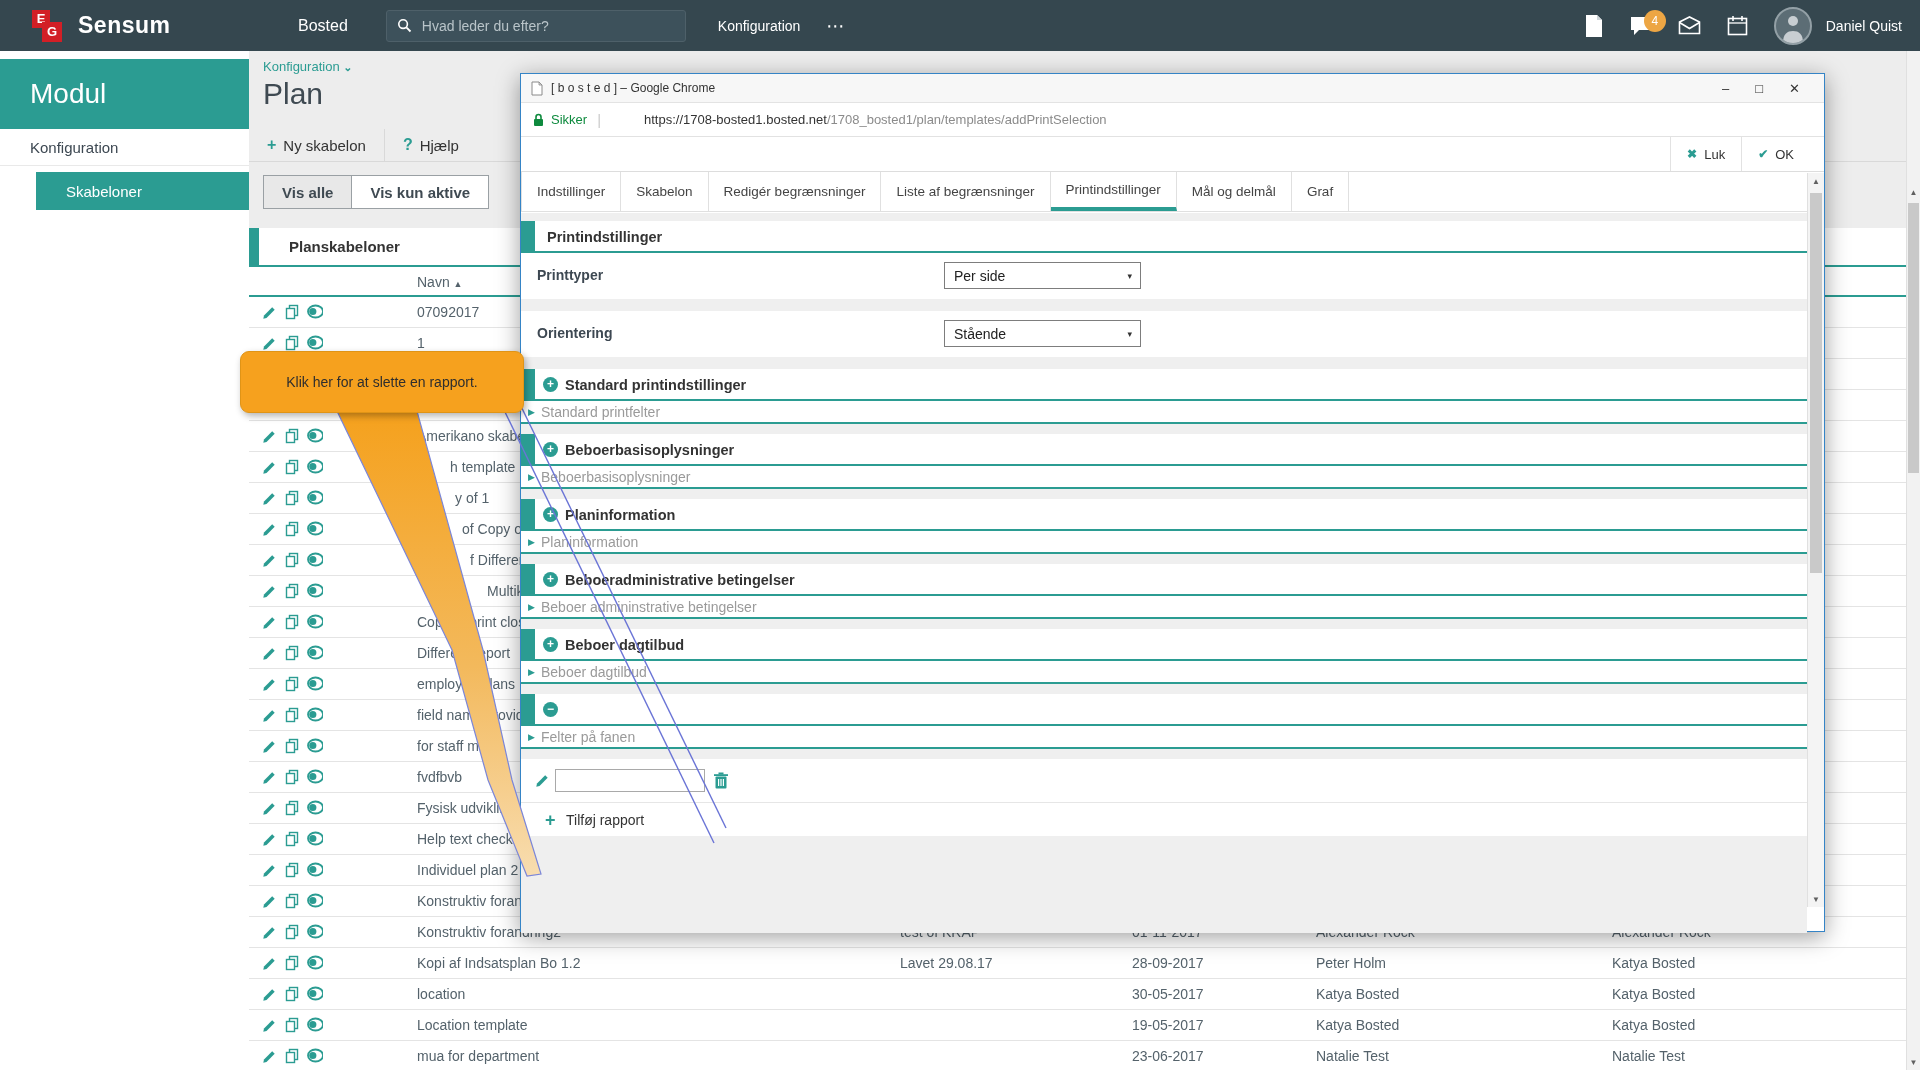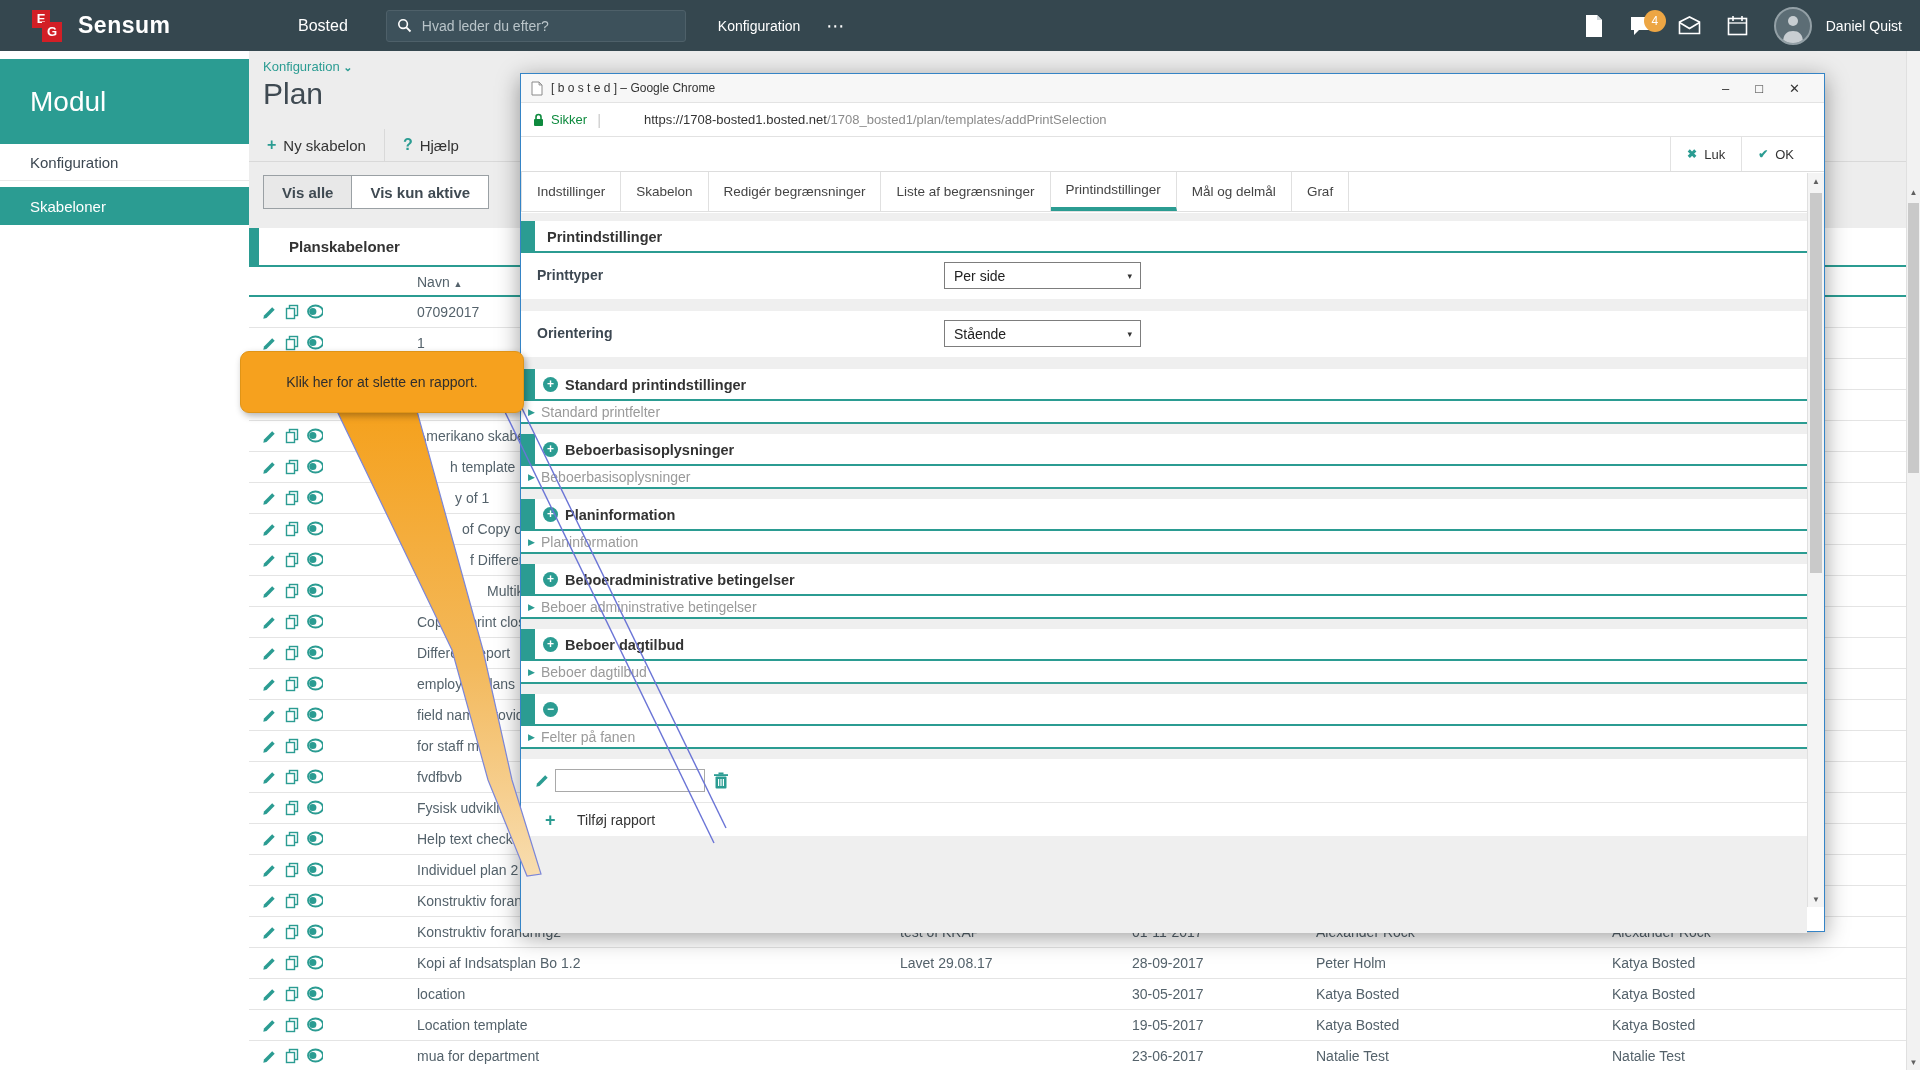--- a/index.html
+++ b/index.html
@@ -28,25 +28,25 @@
   .tb-right { position:absolute; right:18px; top:0; height:51px; display:flex; align-items:center; gap:26px; }
   .tb-ic { position:relative; cursor:pointer; display:flex; align-items:center; }
   .badge { position:absolute; left:14px; top:-6px; width:22px; height:22px; border-radius:50%;
            background:#eda644; color:#fff; font-size:12px; display:flex; align-items:center; justify-content:center; }
   .avatar { width:38px; height:38px; border-radius:50%; border:2px solid #93a0a6; background:#5c6d75;
             display:flex; align-items:flex-end; justify-content:center; overflow:hidden; }
   .tb-user { font-size:14px; margin-left:-12px; }
 
   
   .sidebar { position:absolute; left:0; top:51px; width:249px; height:1019px; background:#fff; z-index:5; }
-  .side-title { margin-top:8px; height:85px; background:#2b9c92; color:#fff; font-size:28px;
+  .side-title { margin-top:8px; height:70px; background:#2b9c92; color:#fff; font-size:28px;
                 display:flex; align-items:center; padding-left:30px; }
   .side-item { height:37px; display:flex; align-items:center; padding-left:30px; font-size:15px;
                color:#3d4852; border-bottom:1px solid #e9e9e9; cursor:pointer; background:#fff; }
-  .side-item.active { background:#2b9c92; color:#fff; border-bottom:none; height:38px; margin-top:6px; }
+  .side-item.active { background:#2b9c92; color:#fff; border-bottom:none; height:38px; margin-top:6px;margin-left:36px; }
 
   
   .main { position:absolute; left:249px; top:51px; width:1657px; height:1019px; background:#ededed; }
   .crumb { position:absolute; left:14px; top:8px; color:#2b9c92; font-size:13px; cursor:pointer; }
   .crumb .chev { font-size:11px; font-weight:bold; }
   .page-title { position:absolute; left:14px; top:26px; font-size:30px; color:#3f4a52; }
   .toolbar { position:absolute; left:0; top:78px; width:100%; height:33px; border-bottom:1px solid #d9d9d9;
              display:flex; align-items:center; }
   .tool-btn { display:flex; align-items:center; gap:7px; font-size:15px; color:#333; padding:0 18px;
               height:100%; cursor:pointer; }
@@ -115,21 +115,21 @@
   .field-label { position:absolute; left:16px; top:14px; font-size:14px; font-weight:bold; color:#3d4852; }
   .field-select { position:absolute; left:423px; top:9px; width:197px; height:27px; border:1px solid #7d7d7d;
                   background:#fff; font-size:14px; color:#222; display:flex; align-items:center;
                   padding:0 9px; cursor:pointer; }
   .field-select .dd { position:absolute; right:8px; font-size:9px; color:#333; }
   .def-row { position:relative; height:44px; background:#fff; border-bottom:1px solid #e6e6e6; }
   .def-input { position:absolute; left:34px; top:10px; width:150px; height:23px; border:1px solid #a9a9a9;
                font-size:13px; padding:0 5px; font-family:"Liberation Sans",sans-serif; }
   .add-row { position:relative; height:33px; background:#fff; cursor:pointer; }
   .add-plus { position:absolute; left:24px; top:7px; color:#2b9c92; font-size:18px; font-weight:bold; }
-  .add-text { position:absolute; left:56px; top:9px; font-size:14px; color:#333; }
+  .add-text { position:absolute; left:45px; top:9px; font-size:14px; color:#333; }
 
   .pop-scroll { position:absolute; right:0; top:99px; width:17px; height:734px; background:#f4f4f4;
                 border-left:1px solid #e0e0e0; }
   .pop-scroll .arr { position:absolute; left:0; width:16px; height:16px; color:#606060; font-size:8px;
                      display:flex; align-items:center; justify-content:center; cursor:pointer; }
   .pop-thumb { position:absolute; left:2px; top:20px; width:12px; height:380px; background:#c9c9c9; cursor:pointer; }
 
   
   .overlay-svg { position:absolute; left:0; top:0; z-index:60; pointer-events:none; }
   .tooltip { position:absolute; left:240px; top:351px; width:284px; height:62px; background:#f6a11e;

